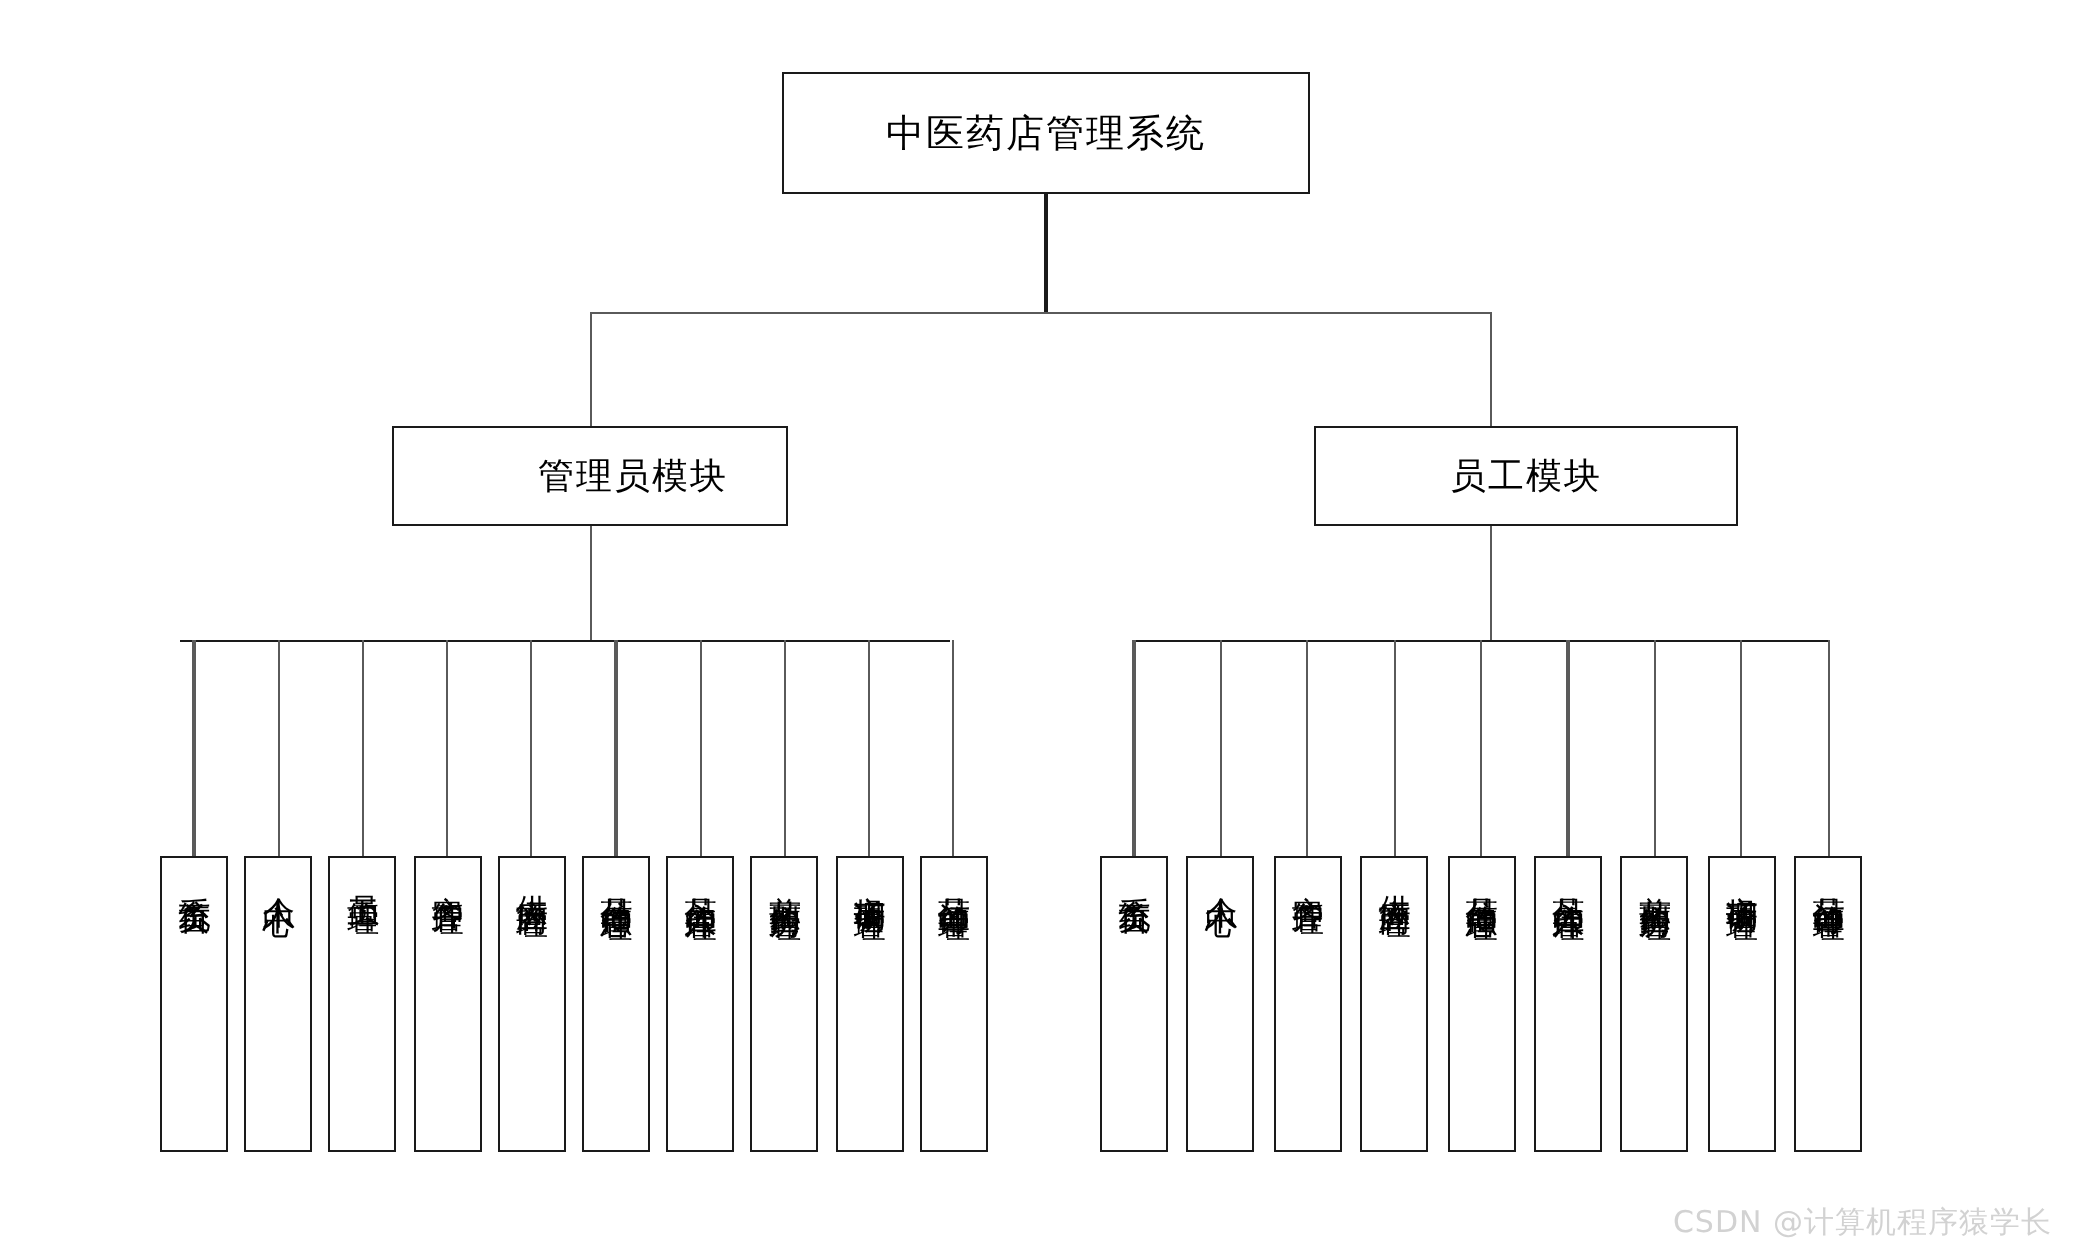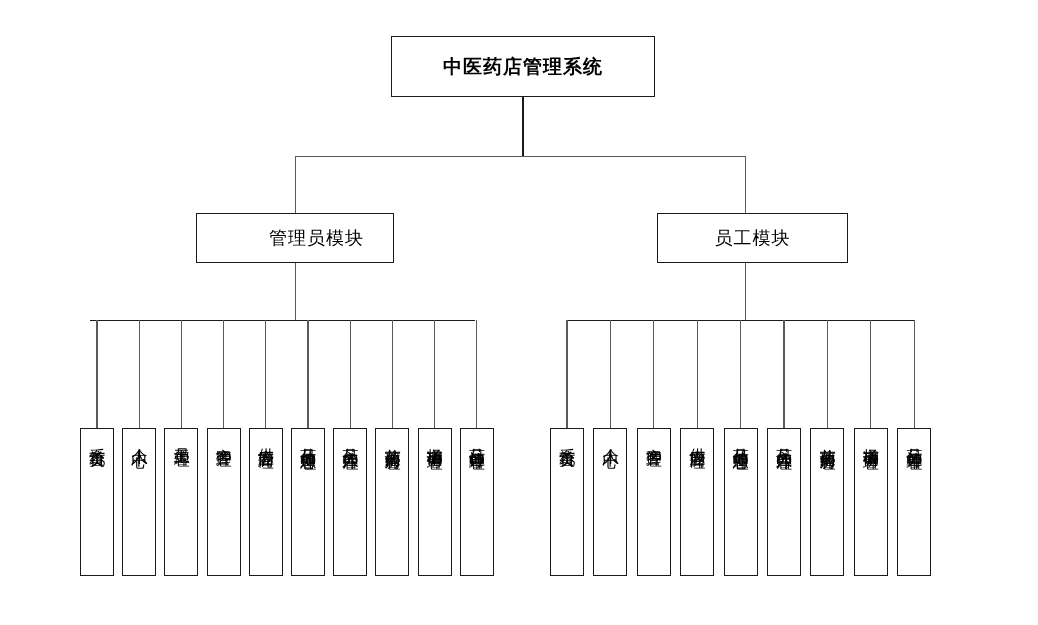--- a/index.html
+++ b/index.html
@@ -78,34 +78,34 @@
     letter-spacing: 0.5px;
     user-select: none;
     white-space: nowrap;
   }
 </style>
 </head>
 <body>
 
 <div id="canvas">
 
-  <div class="node root" id="root-node" style="left:391px; top:36px; width:264px; height:61px;font-weight:bold;">
+  <div class="node root" id="root-node" style="left:391px; top:36px; width:264px; height:61px;">
     <span>中医药店管理系统</span>
   </div>
 
   <div class="ln v dark" style="left:522px; top:97px; width:1.6px; height:60px;"></div>
   <div class="ln h" style="left:295px; top:156px; width:451px;"></div>
   <div class="ln v" style="left:295px; top:156px; height:58px;"></div>
   <div class="ln v" style="left:745px; top:156px; height:58px;"></div>
 
   <div class="node module" id="module-admin" style="left:196px; top:213px; width:198px; height:50px;padding-left:43px;">
     <span>管理员模块</span>
   </div>
 
-  <div class="node module" id="module-staff" style="left:657px; top:213px; width:191px; height:50px;">
+  <div class="node module" id="module-staff" style="left:657px; top:213px; width:212px; height:50px;">
     <span>员工模块</span>
   </div>
 
   <div class="ln v" style="left:295px; top:263px; height:58px;"></div>
   <div class="ln v" style="left:745px; top:263px; height:58px;"></div>
 
   <div class="ln h dark" style="left:90px; top:320px; width:385px;"></div>
   <div class="ln h dark" style="left:566px; top:320px; width:348px;"></div>
 
   <div id="admin-leaf-layer">
@@ -182,14 +182,15 @@
       <div class="ln v" style="left: 870.1px; top: 320px; height: 108px;"></div>
       <div class="leaf" style="left: 853.8px; top: 428px; width: 34px; height: 148px;">
         <span class="vtext">市场调研管理</span>
       </div>
       <div class="ln v" style="left: 913.5px; top: 320px; height: 108px;"></div>
       <div class="leaf" style="left: 897.2px; top: 428px; width: 34px; height: 148px;">
         <span class="vtext">药品订单管理</span>
       </div>
     </div>
 
+  <div id="watermark">CSDN @计算机程序猿学长</div>
 
 </div>
 
 </body></html>

